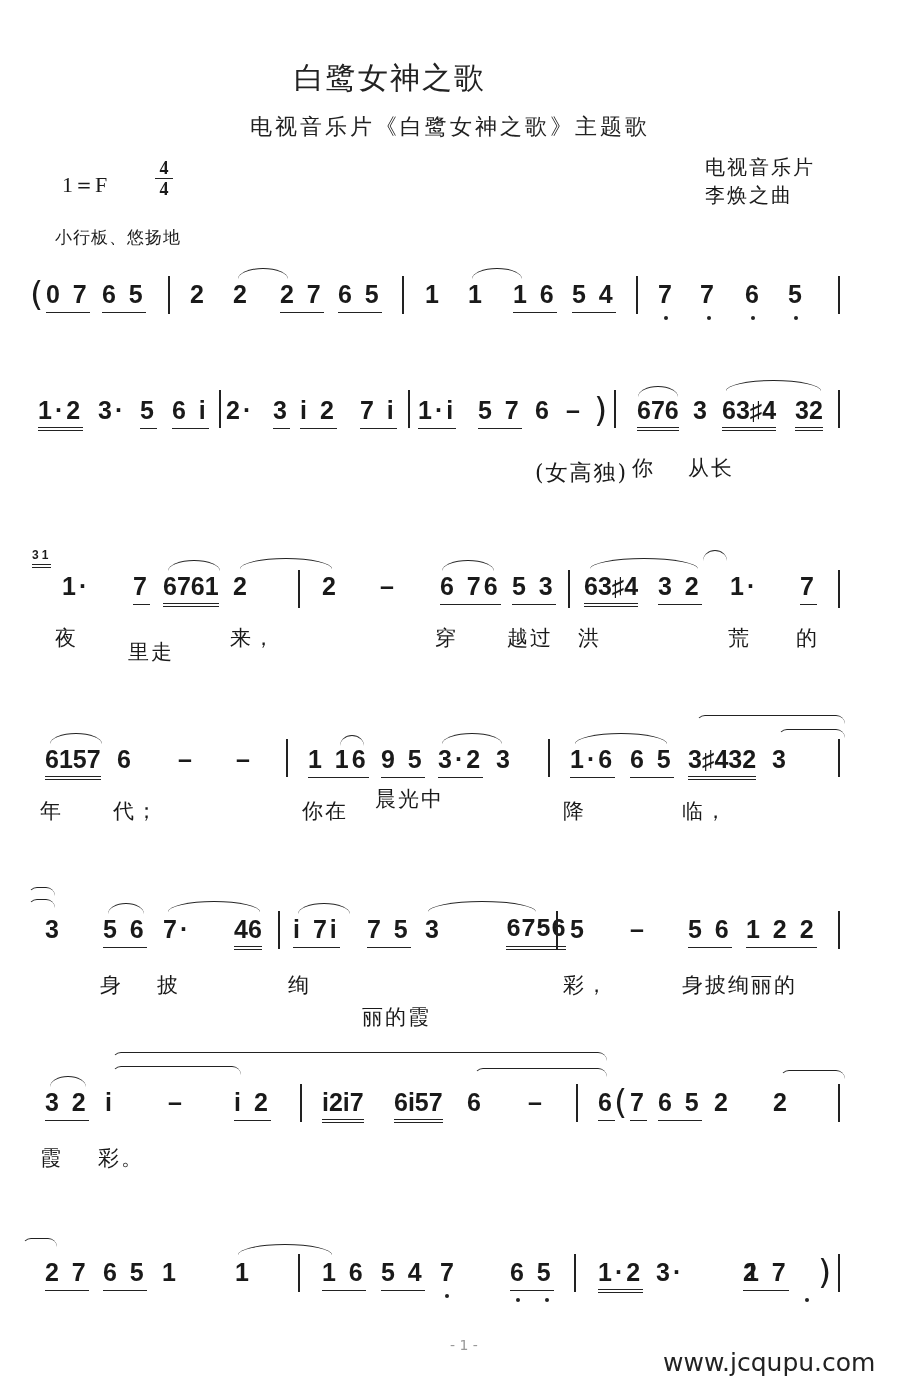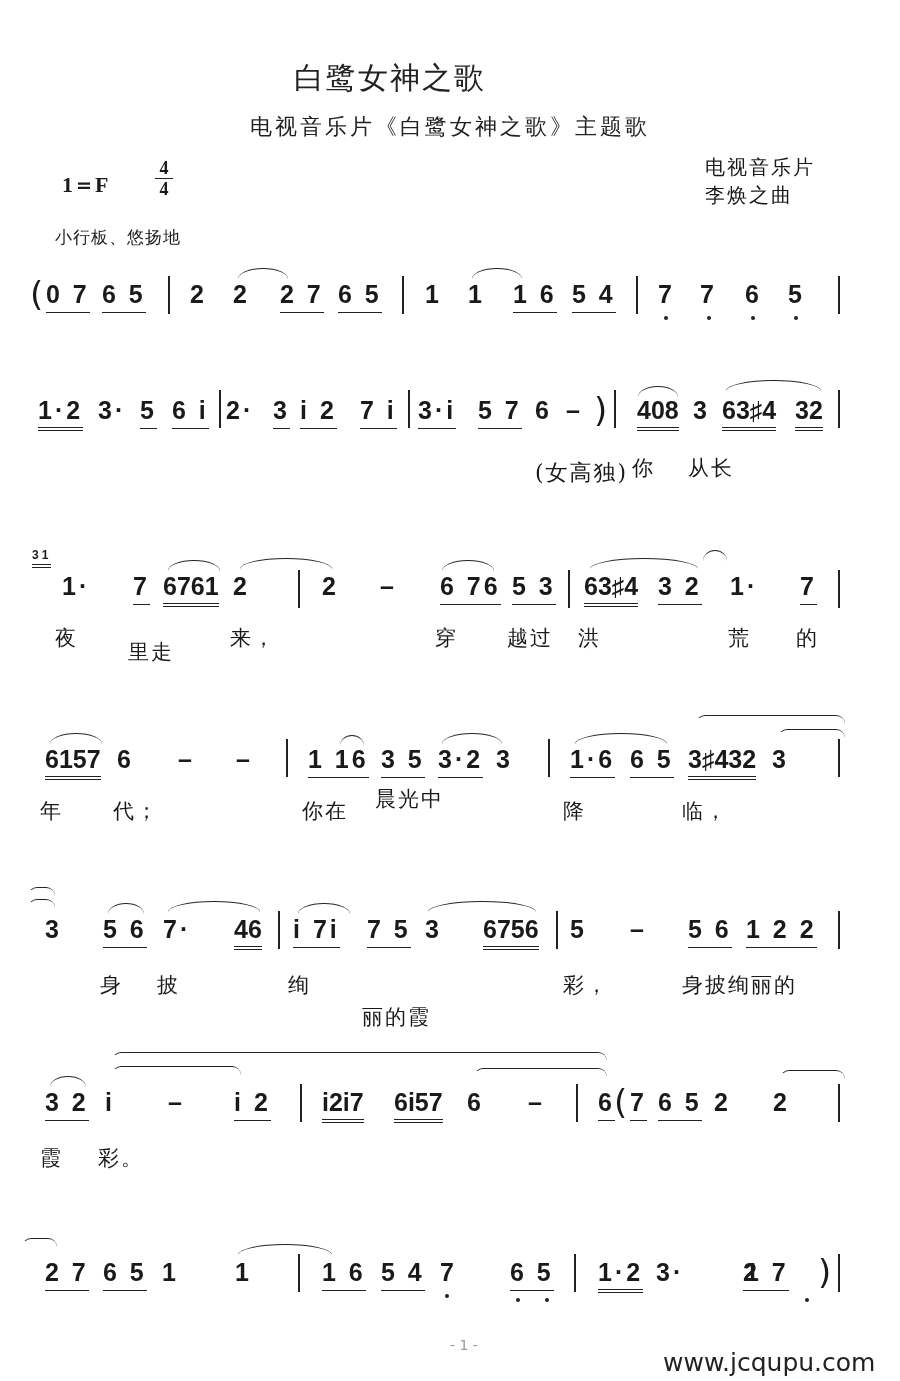--- a/index.html
+++ b/index.html
@@ -1,19 +1,19 @@
 <!DOCTYPE html>
 <html><head>
   <meta charset="utf-8">
   <style>
     html, body { margin: 0; padding: 0; background: #ffffff; }
     body { width: 900px; height: 1381px; position: relative; overflow: hidden; color: #1a1a1a; font-family: "DejaVu Serif", serif; }
     .title { position: absolute; top: 58px; left: 0; width: 780px; text-align: center; font-size: 30px; font-family: "DejaVu Serif", serif; letter-spacing: 2px; color: #222; }
     .subtitle { position: absolute; top: 112px; left: 0; width: 900px; text-align: center; font-size: 22px; letter-spacing: 3px; color: #222; }
-    .key { position: absolute; top: 170px; left: 62px; font-size: 22px; font-family: "Liberation Serif", serif; font-weight: bold; }
+    .key { position: absolute; top: 170px; left: 62px; font-size: 22px; font-family: "Liberation Serif", serif; font-weight: normal; }
     .timesig { position: absolute; top: 158px; left: 153px; width: 22px; text-align: center; font-family: "Liberation Serif", serif; font-weight: bold; font-size: 18px; line-height: 20px; }
     .timesig .bar { border-top: 1.5px solid #222; margin: 0 2px; }
     .credits { position: absolute; top: 153px; left: 705px; font-size: 20px; line-height: 28px; letter-spacing: 2px; }
     .tempo { position: absolute; top: 226px; left: 55px; font-size: 17px; font-family: "DejaVu Sans", sans-serif; letter-spacing: 1px; }
     .line { position: absolute; left: 0; width: 900px; }
     .tok { position: absolute; font-family: "Liberation Sans", sans-serif; font-weight: bold; font-size: 25px; white-space: pre; letter-spacing: 3px; }
     .ul1 { border-bottom: 1.6px solid #222; padding-bottom: 3px; }
     .ul2 { border-bottom: 4.5px double #222; padding-bottom: 2px; }
     .barline { position: absolute; width: 2px; background: #222; height: 38px; }
     .lyric { position: absolute; font-size: 21px; font-family: "DejaVu Serif", serif; white-space: pre; letter-spacing: 2px; }
@@ -74,28 +74,28 @@
   <span class="tok ul2" style="left:38px;">1·2</span>
   <span class="tok" style="left:98px;">3·</span>
   <span class="tok ul1" style="left:140px;">5</span>
   <span class="tok ul1" style="left:172px;">6 i</span>
   <div class="barline" style="left:219px;top:-6px;"></div>
   <span class="tok" style="left:226px;">2·</span>
   <span class="tok ul1" style="left:273px;">3</span>
   <span class="tok ul1" style="left:300px;">i 2</span>
   <span class="tok ul1" style="left:360px;">7 i</span>
   <div class="barline" style="left:408px;top:-6px;"></div>
-  <span class="tok ul1" style="left:418px;">3·i</span>
+  <span class="tok ul1" style="left:418px;">1·i</span>
   <span class="tok ul1" style="left:478px;">5 7</span>
   <span class="tok" style="left:535px;">6</span>
   <span class="tok" style="left:566px;">–</span>
   <span class="paren" style="left:594px;top:-6px;">)</span>
   <div class="barline" style="left:614px;top:-6px;"></div>
   <div class="slur" style="left:638px;top:-10px;width:40px;"></div>
-  <span class="tok ul2" style="left:637px;letter-spacing:0;">408</span>
+  <span class="tok ul2" style="left:637px;letter-spacing:0;">676</span>
   <span class="tok" style="left:693px;">3</span>
   <div class="slur" style="left:726px;top:-16px;width:95px;"></div>
   <span class="tok ul2" style="left:722px;letter-spacing:0;">63♯4</span>
   <span class="tok ul2" style="left:795px;letter-spacing:0;">32</span>
   <div class="barline" style="left:838px;top:-6px;"></div>
   <span class="lyric small" style="left:535px;top:62px;">(女高独)</span>
   <span class="lyric" style="left:632px;top:58px;">你</span>
   <span class="lyric" style="left:688px;top:58px;">从长</span>
 </div>
 
@@ -133,21 +133,21 @@
 
 <div class="line" style="top:745px;">
   <div class="slur" style="left:50px;top:-12px;width:52px;"></div>
   <span class="tok ul2" style="left:45px;letter-spacing:0;">6157</span>
   <span class="tok" style="left:117px;">6</span>
   <span class="tok" style="left:178px;">–</span>
   <span class="tok" style="left:236px;">–</span>
   <div class="barline" style="left:286px;top:-6px;"></div>
   <div class="slur" style="left:340px;top:-10px;width:24px;"></div>
   <span class="tok ul1" style="left:308px;">1 16</span>
-  <span class="tok ul1" style="left:381px;">3 5</span>
+  <span class="tok ul1" style="left:381px;">9 5</span>
   <div class="slur" style="left:442px;top:-12px;width:60px;"></div>
   <span class="tok ul1" style="left:438px;">3·2</span>
   <span class="tok" style="left:496px;">3</span>
   <div class="barline" style="left:548px;top:-6px;"></div>
   <div class="slur" style="left:575px;top:-12px;width:92px;"></div>
   <span class="tok ul1" style="left:570px;">1·6</span>
   <span class="tok ul1" style="left:630px;">6 5</span>
   <div class="tie-flat" style="left:696px;top:-30px;width:148px;"></div>
   <span class="tok ul2" style="left:688px;letter-spacing:0;">3♯432</span>
   <div class="tie-flat" style="left:778px;top:-16px;width:66px;"></div>
@@ -170,21 +170,21 @@
   <div class="slur" style="left:168px;top:-14px;width:92px;"></div>
   <span class="tok" style="left:163px;">7·</span>
   <span class="tok ul2" style="left:234px;letter-spacing:0;">46</span>
   <div class="barline" style="left:278px;top:-4px;"></div>
   <div class="slur" style="left:298px;top:-12px;width:52px;"></div>
   <span class="tok ul1" style="left:293px;">i 7i</span>
   <span class="tok ul1" style="left:367px;">7 5</span>
   <div class="slur" style="left:428px;top:-14px;width:108px;"></div>
   <span class="tok" style="left:425px;">3</span>
 
-  <span class="tok ul2" style="left:483px;letter-spacing:0;">6756</span>
+  <span class="tok ul2" style="left:506px;letter-spacing:0;font-family:Liberation Mono, monospace;">6756</span>
   <div class="barline" style="left:556px;top:-4px;"></div>
   <span class="tok" style="left:570px;">5</span>
   <span class="tok" style="left:630px;">–</span>
   <span class="tok ul1" style="left:688px;">5 6</span>
   <span class="tok ul1" style="left:746px;">1 2 2</span>
   <div class="barline" style="left:838px;top:-4px;"></div>
   <span class="lyric" style="left:100px;top:56px;">身</span>
   <span class="lyric" style="left:157px;top:56px;">披</span>
   <span class="lyric" style="left:288px;top:56px;">绚</span>
   <span class="lyric" style="left:362px;top:56px;margin-top:32px;">丽的霞</span>

